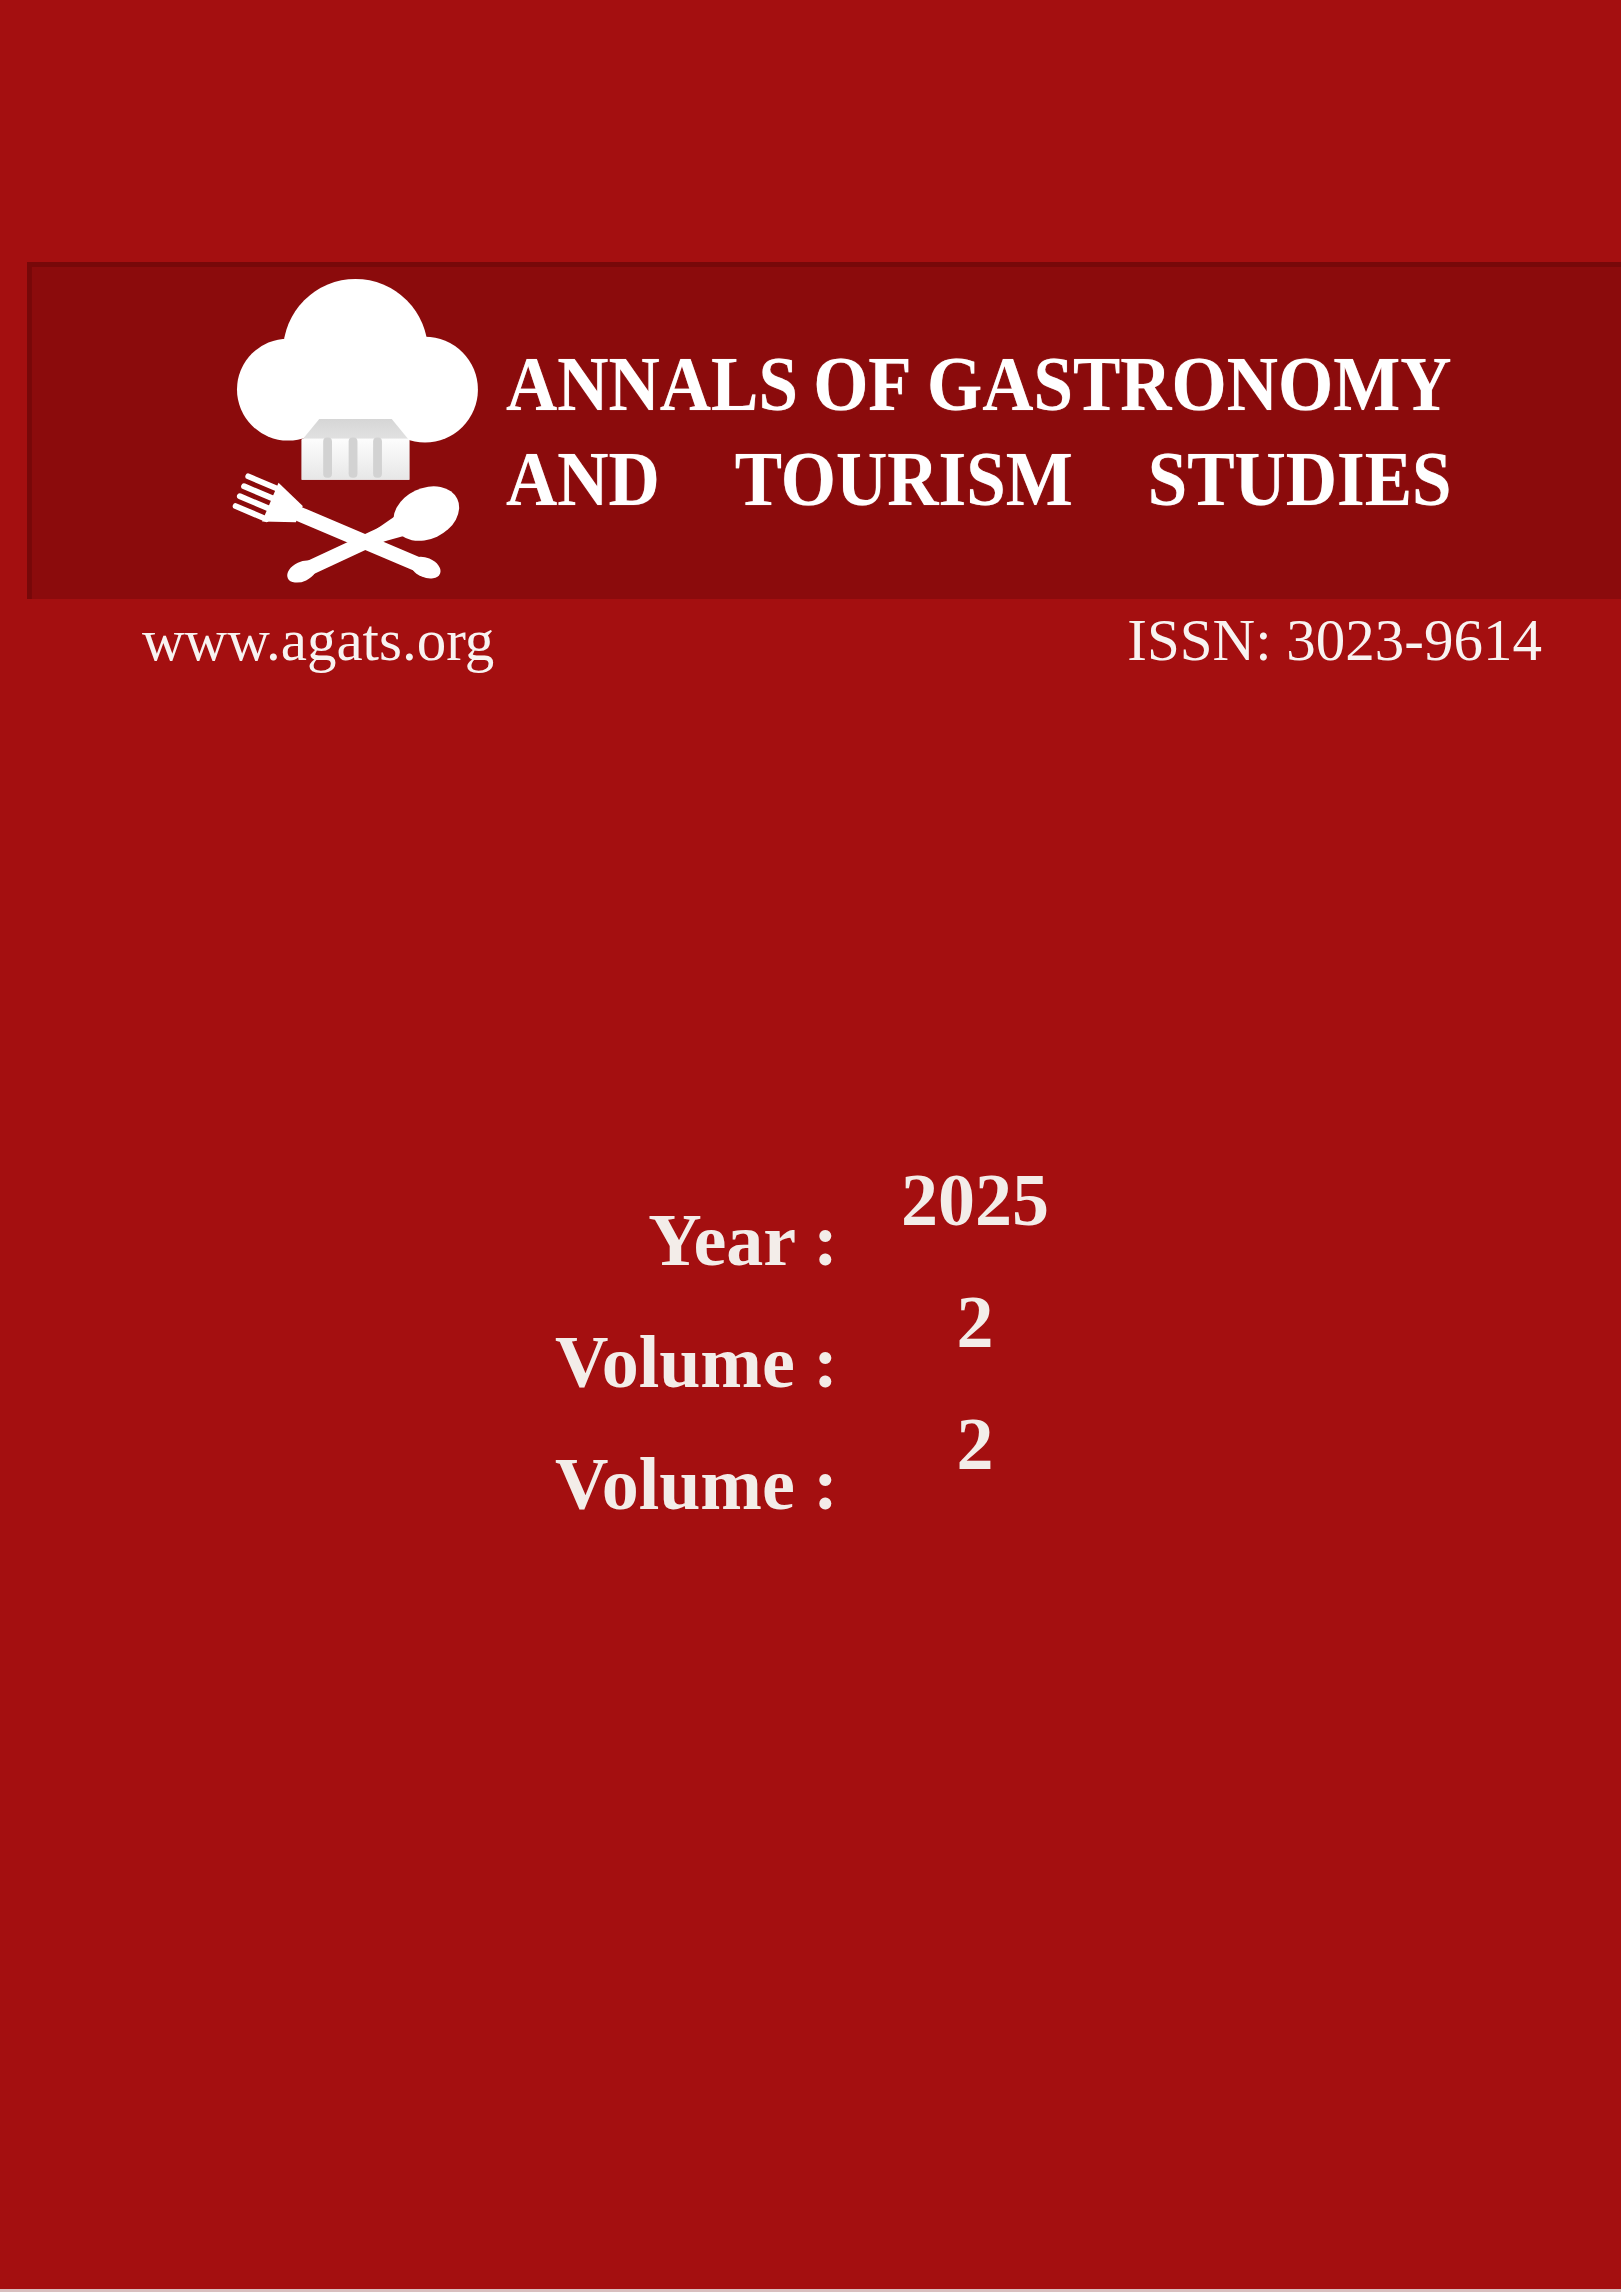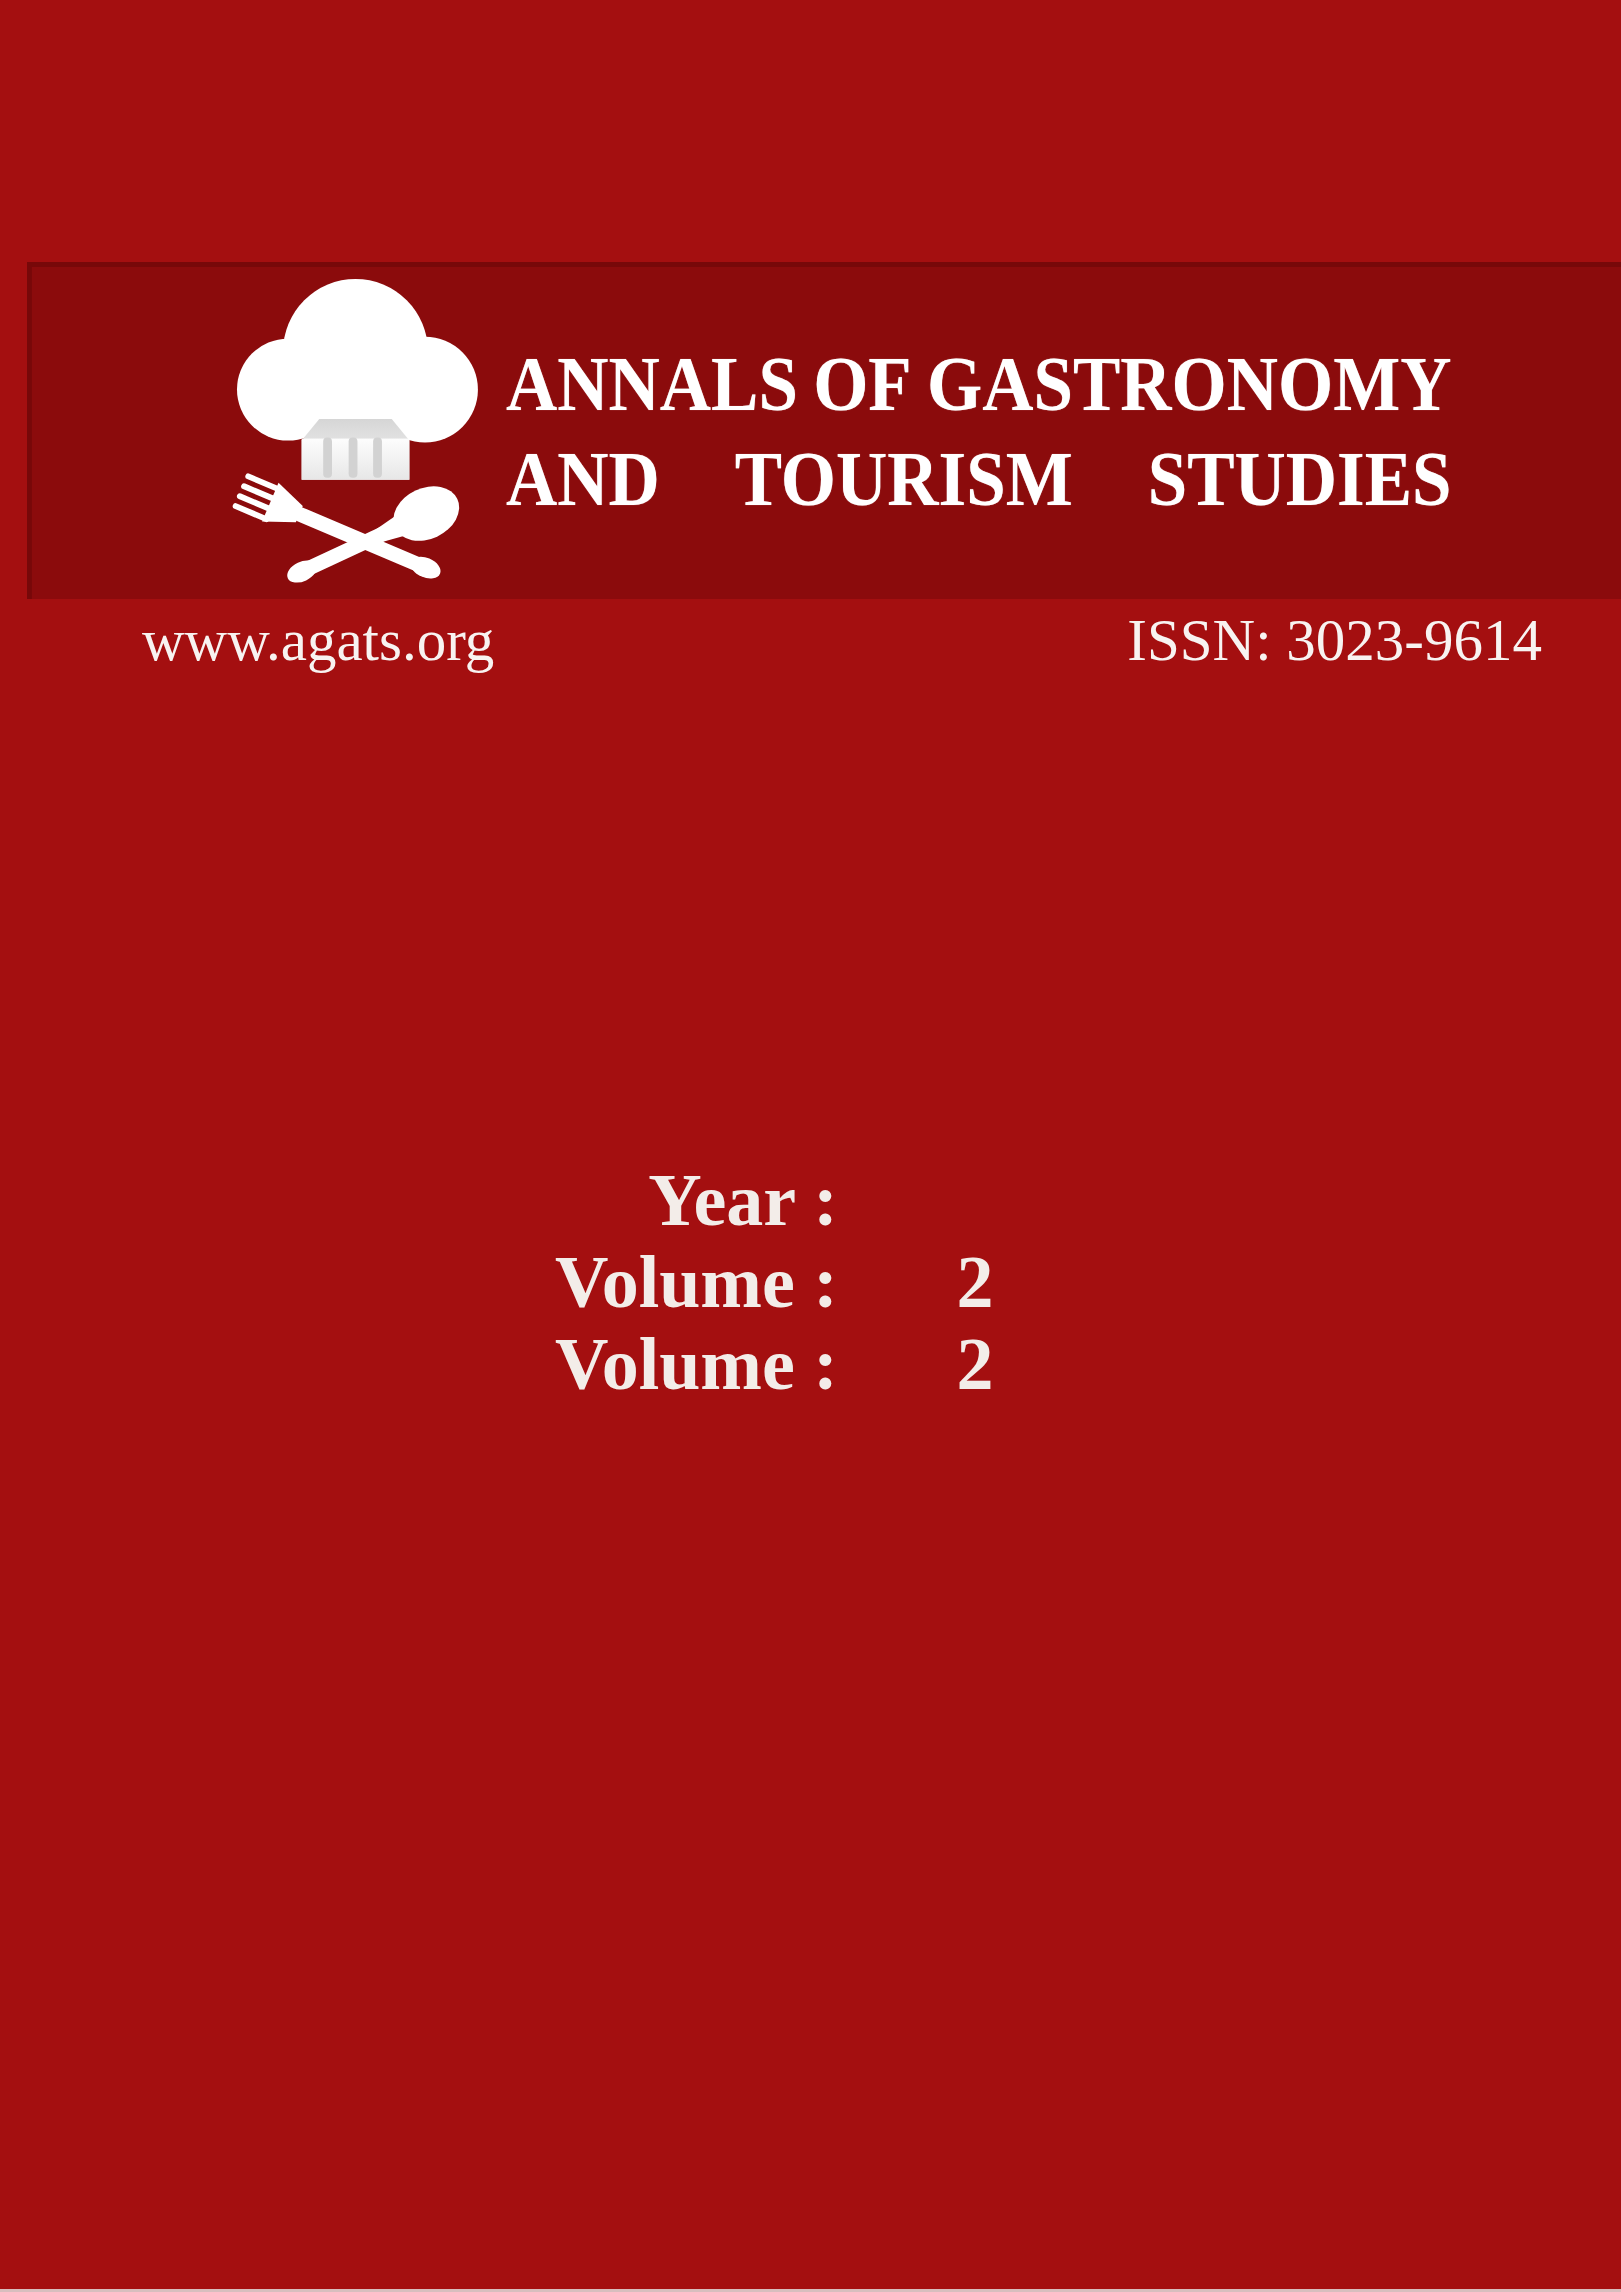--- a/index.html
+++ b/index.html
@@ -46,21 +46,21 @@
     color:#F8F3F1;
     white-space:nowrap;
   }
   
   .issue-block {
     position:absolute; left:294px; top:1159px;
     font-size:74px; font-weight:bold; line-height:82px;
     color:#F3EDE9;
   }
   .issue-row { display:flex; }
-  .issue-label { width:544px; text-align:right; white-space:pre; }
+  .issue-label { width:544px; text-align:right; white-space:pre;margin-top:40px; }
   .issue-value { width:274px; text-align:center; white-space:pre; }
   
   .bottom-strip {
     position:absolute; left:0; right:0; bottom:0;
     height:3.9px; background:#D8BEBE;
   }
 </style>
 </head>
 <body>
 
@@ -125,20 +125,21 @@
   </div>
 
   <div class="meta-row">
     <span>www.agats.org</span>
     <span>ISSN: 3023-9614</span>
   </div>
 
   <div class="issue-block">
     <div class="issue-row">
       <span class="issue-label">Year :</span>
+      <span class="issue-value">2025</span>
     </div>
     <div class="issue-row">
       <span class="issue-label">Volume :</span>
       <span class="issue-value">2</span>
     </div>
     <div class="issue-row">
       <span class="issue-label">Volume :</span>
       <span class="issue-value">2</span>
     </div>
   </div>

